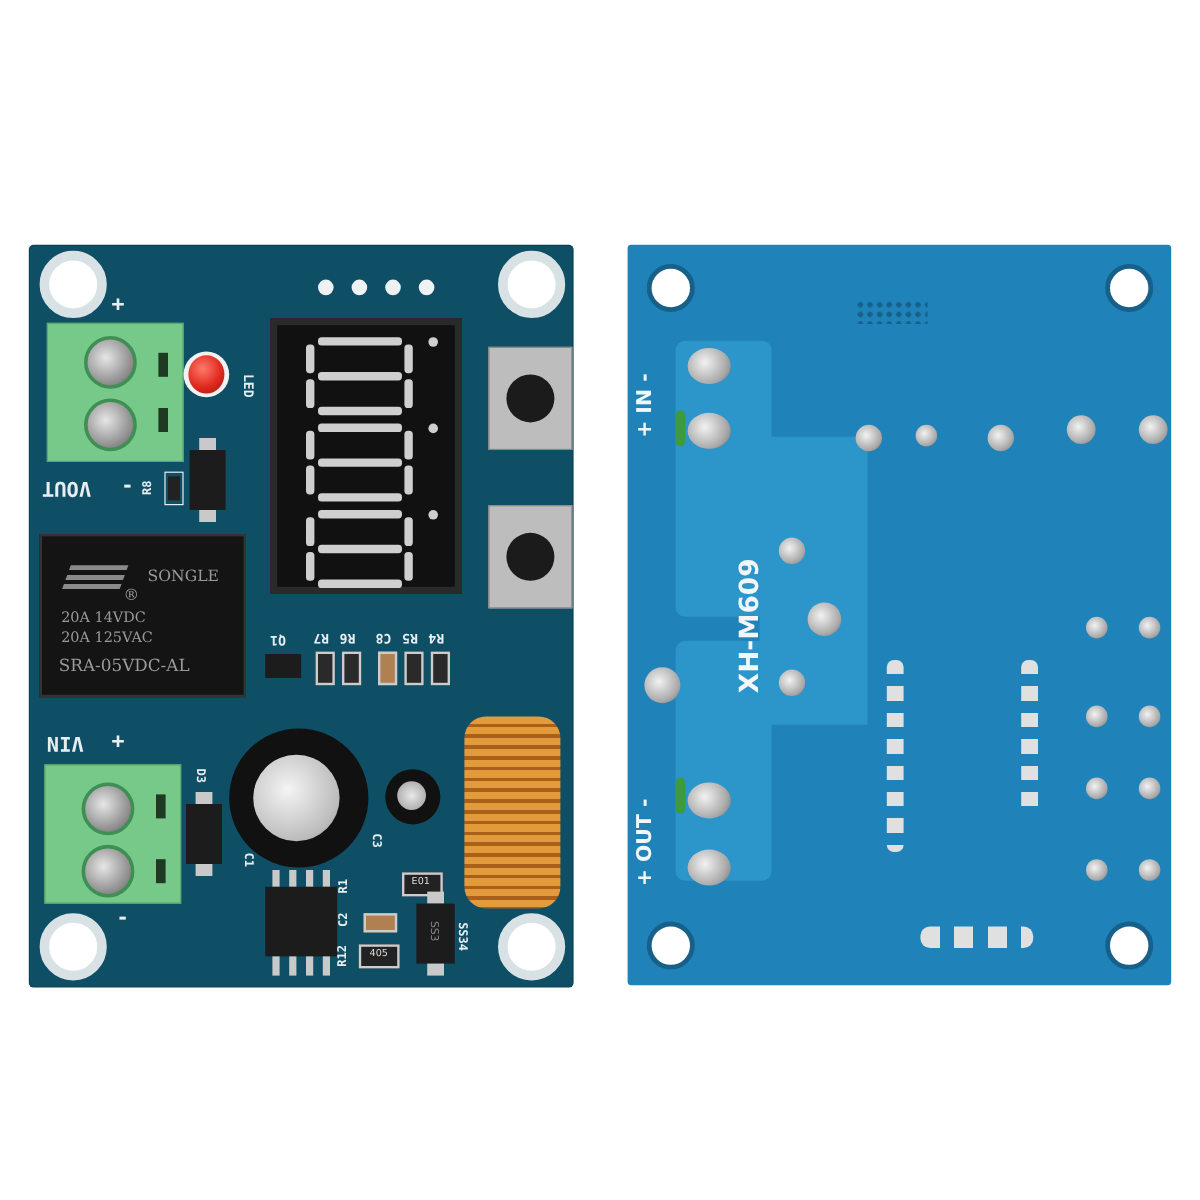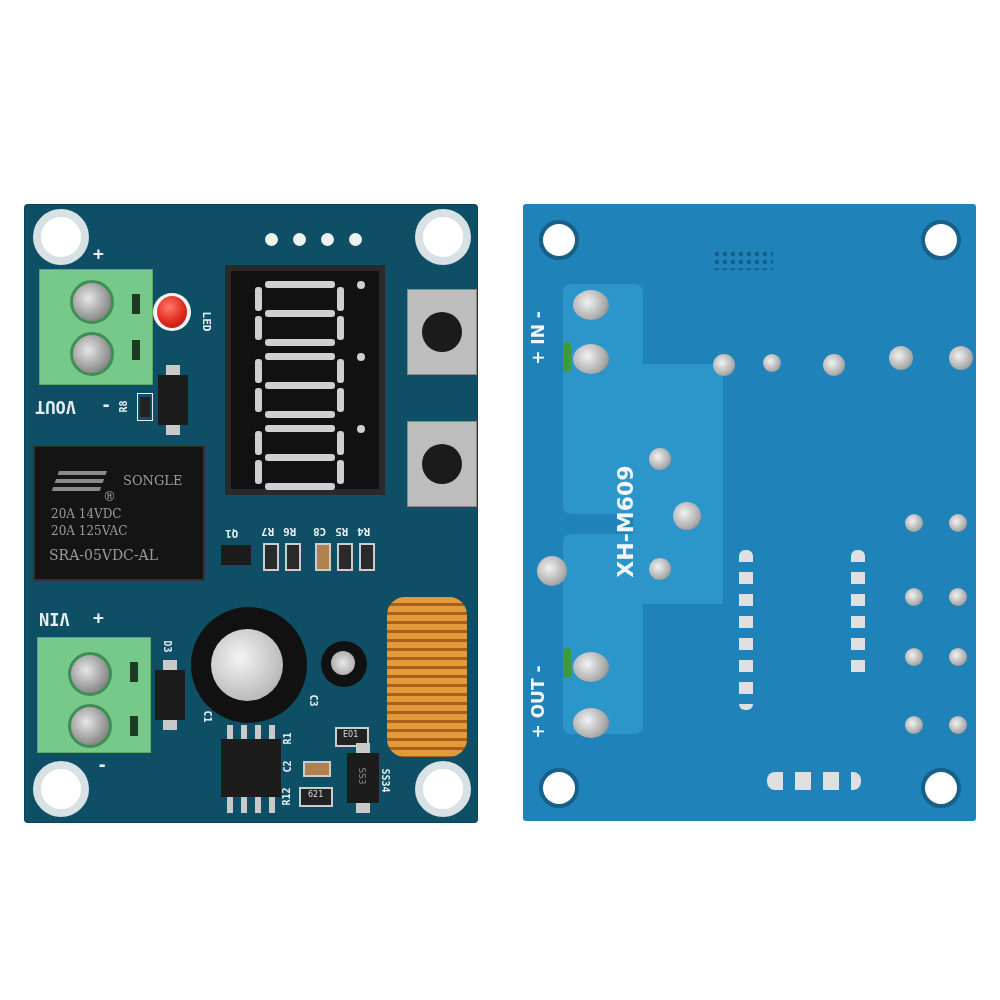--- a/index.html
+++ b/index.html
@@ -176,21 +176,21 @@
   </div>
 
   <span class="abs silk" style="left:256px;top:528px;font-size:10px;transform:rotate(-90deg);">R1</span>
   <div class="abs" style="left:274px;top:522px;width:30px;height:16px;background:#222;border:2px solid #ccc;margin-left:36px;">
     <span class="abs" style="left:6px;top:1px;font-size:8px;color:#ddd;">E01</span>
   </div>
   <span class="abs silk" style="left:256px;top:556px;font-size:10px;transform:rotate(-90deg);">C2</span>
   <div class="abs" style="left:278px;top:556px;width:24px;height:12px;background:#b08050;border:2px solid #ccc;"></div>
   <span class="abs silk" style="left:252px;top:586px;font-size:10px;transform:rotate(-90deg);">R12</span>
   <div class="abs" style="left:274px;top:582px;width:30px;height:16px;background:#222;border:2px solid #ccc;">
-    <span class="abs" style="left:7px;top:1px;font-size:8px;color:#ddd;">621</span>
+    <span class="abs" style="left:7px;top:1px;font-size:8px;color:#ddd;">405</span>
   </div>
 
   <div class="abs" style="left:322px;top:538px;width:32px;height:70px;">
     <div class="abs pad" style="left:9px;top:0;width:14px;height:10px;"></div>
     <div class="abs smd-black" style="left:0;top:10px;width:32px;height:50px;">
       <span class="abs" style="left:6px;top:18px;font-size:9px;color:#888;transform:rotate(90deg);">SS3</span>
     </div>
     <div class="abs pad" style="left:9px;top:60px;width:14px;height:10px;"></div>
   </div>
   <span class="abs silk" style="left:348px;top:570px;font-size:10px;transform:rotate(90deg);">SS34</span>

